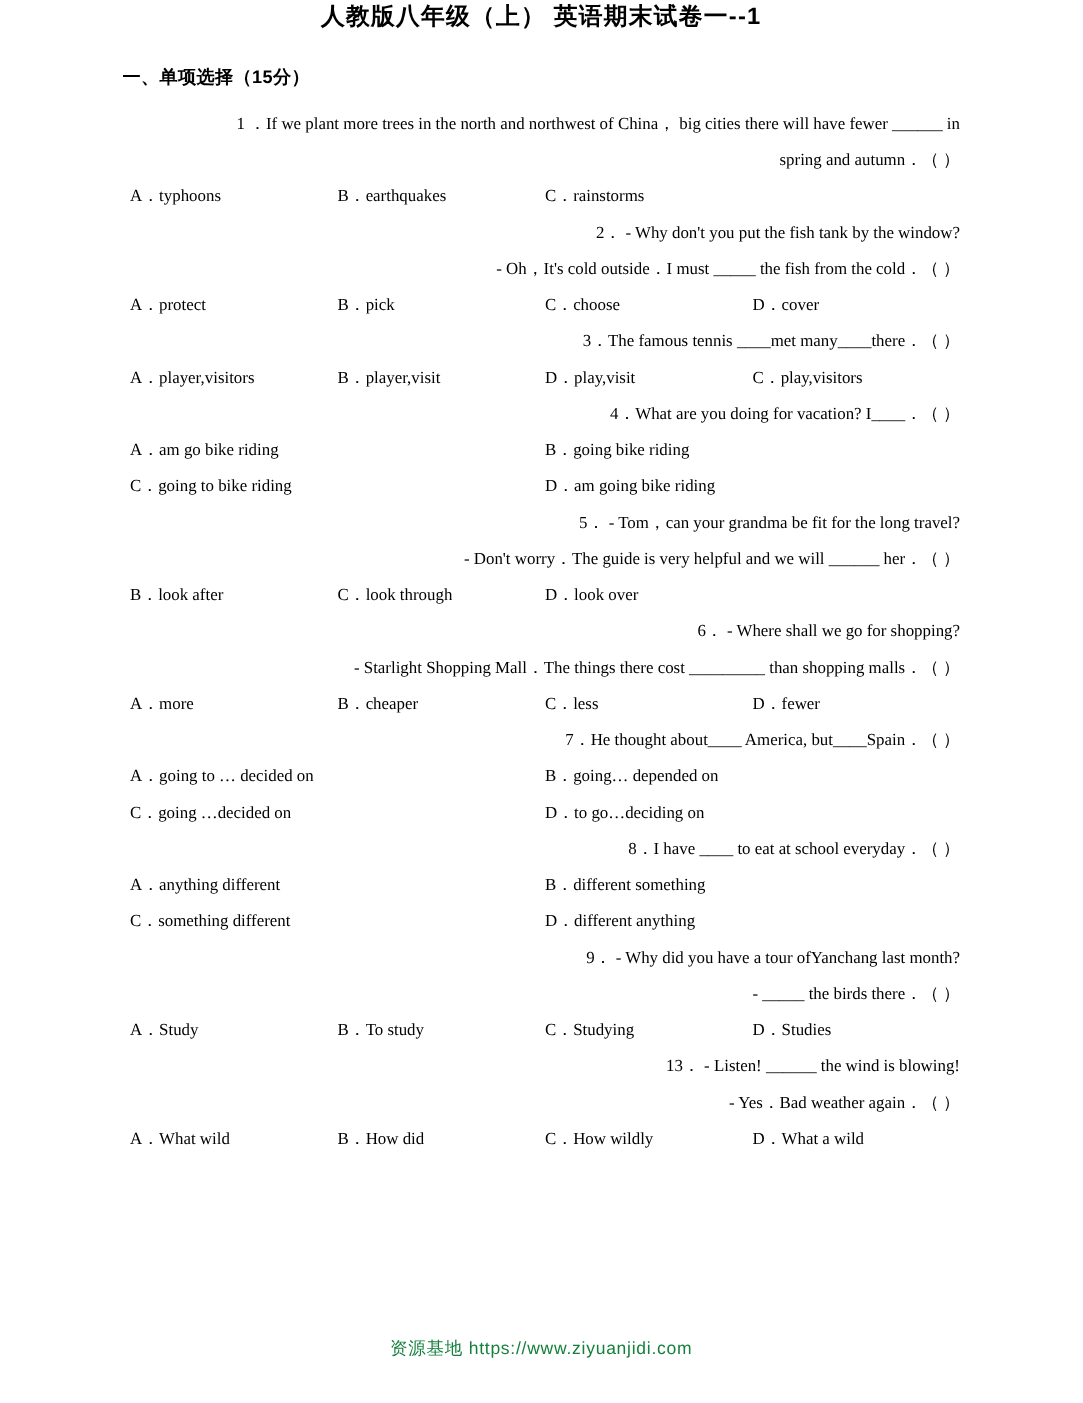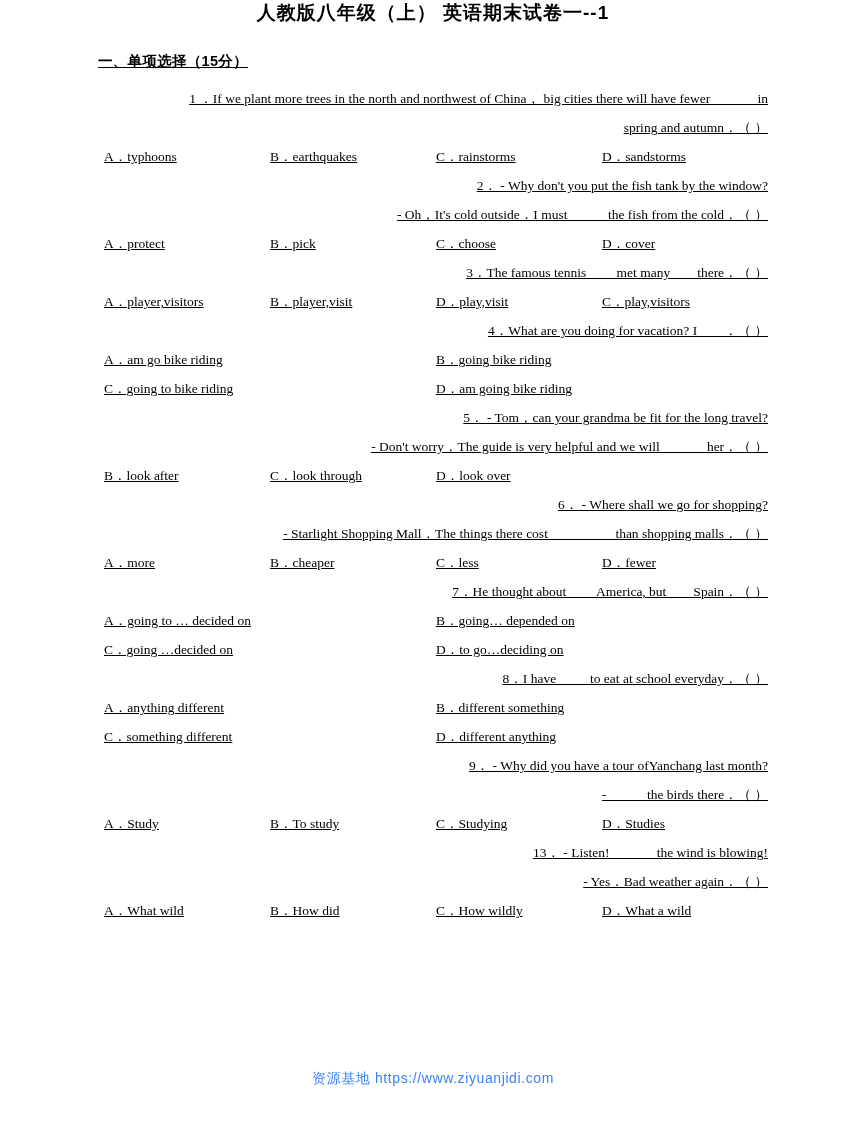--- a/index.html
+++ b/index.html
@@ -25,21 +25,20 @@
     text-align: center;
     font-family: "Liberation Sans", sans-serif;
     font-weight: bold;
     font-size: 19px;
     letter-spacing: 1px;
     margin: 0;
   }
   .content {
     padding: 0 98px 0 98px;
     margin-top: 26px;
-    text-decoration: underline;
   }
   .section-head {
     font-family: "Liberation Sans", sans-serif;
     font-weight: bold;
     font-size: 14.5px;
     margin: 0 0 13px 0;
     letter-spacing: 0.3px;
   }
   .q {
     margin: 0 0 0 0;
@@ -68,21 +67,21 @@
   .o2 > span { width: 50%; }
   .indent1 { padding-left: 6px; }
   .watermark {
     position: absolute;
     left: 0;
     right: 0;
     bottom: 34px;
     text-align: center;
     font-family: "Liberation Sans", sans-serif;
     font-size: 14px;
-    color: #3b82f6;
+    color: #15803d;
     letter-spacing: 0.6px;
   }
 </style>
 </head>
 <body>
 
 <div class="page">
 
   <h1 class="doc-title">人教版八年级（上） 英语期末试卷一--1</h1>
 
@@ -90,21 +89,20 @@
 
     <div class="section-head">一、单项选择（15分）</div>
 
     <div class="q">
       <div class="line stem">1 ．If we plant more trees in the north and northwest of China， big cities there will have fewer ______ in</div>
       <div class="line stem">spring and autumn．（    ）</div>
       <div class="opts o4 indent1">
         <span>A．typhoons</span>
         <span>B．earthquakes</span>
         <span>C．rainstorms</span>
-        <span>D．sandstorms</span>
       </div>
     </div>
 
     <div class="q">
       <div class="line stem">2．  -  Why don't you put the fish tank by the window?</div>
       <div class="line sub">-  Oh，It's cold outside．I must _____ the fish from the cold．（    ）</div>
       <div class="opts o4 indent1">
         <span>A．protect</span>
         <span>B．pick</span>
         <span>C．choose</span>

